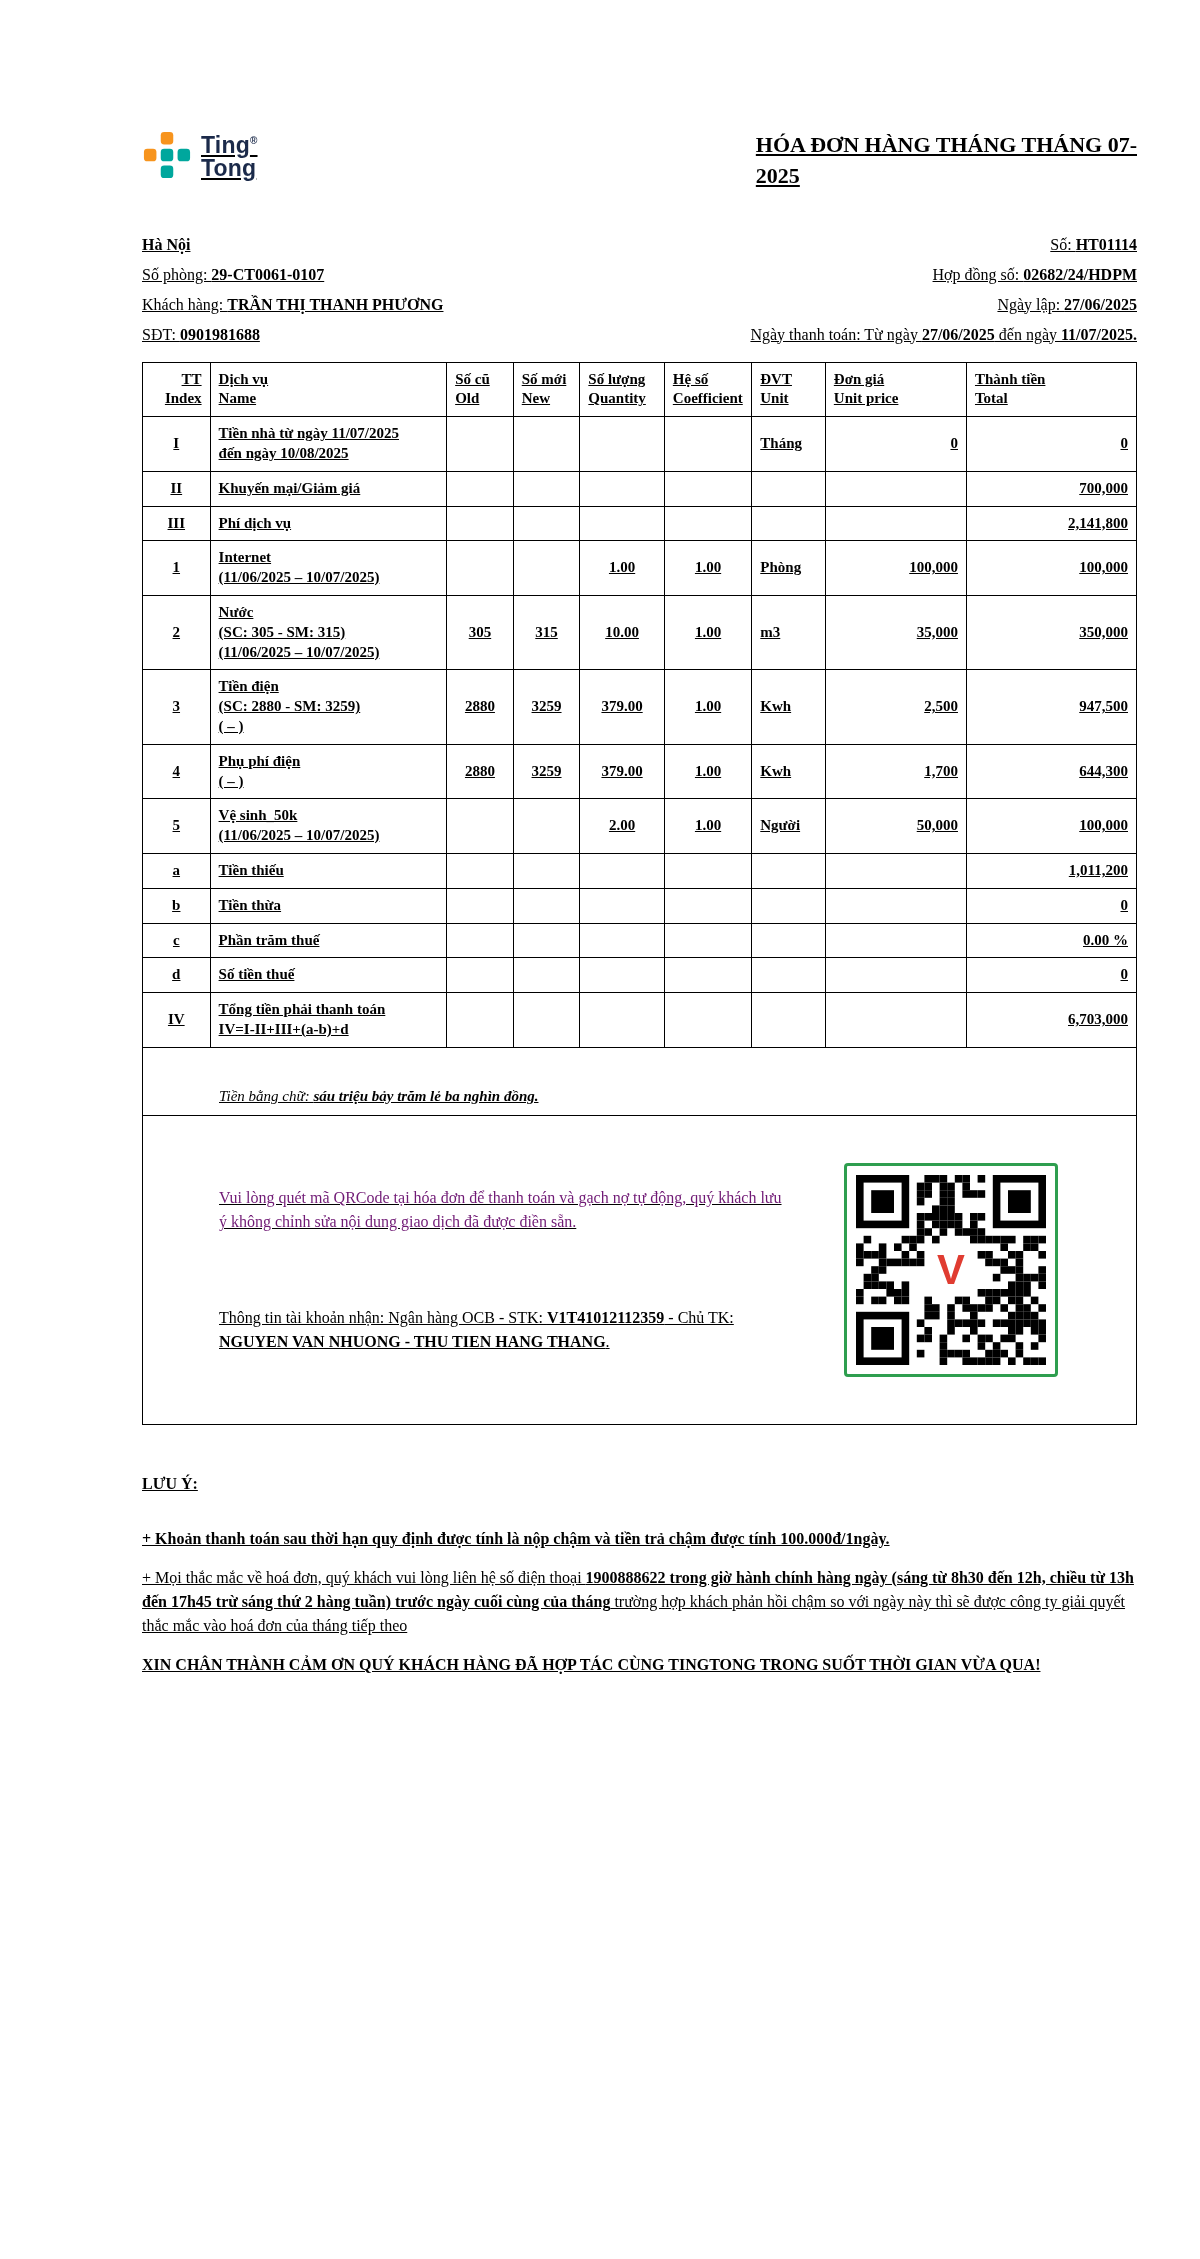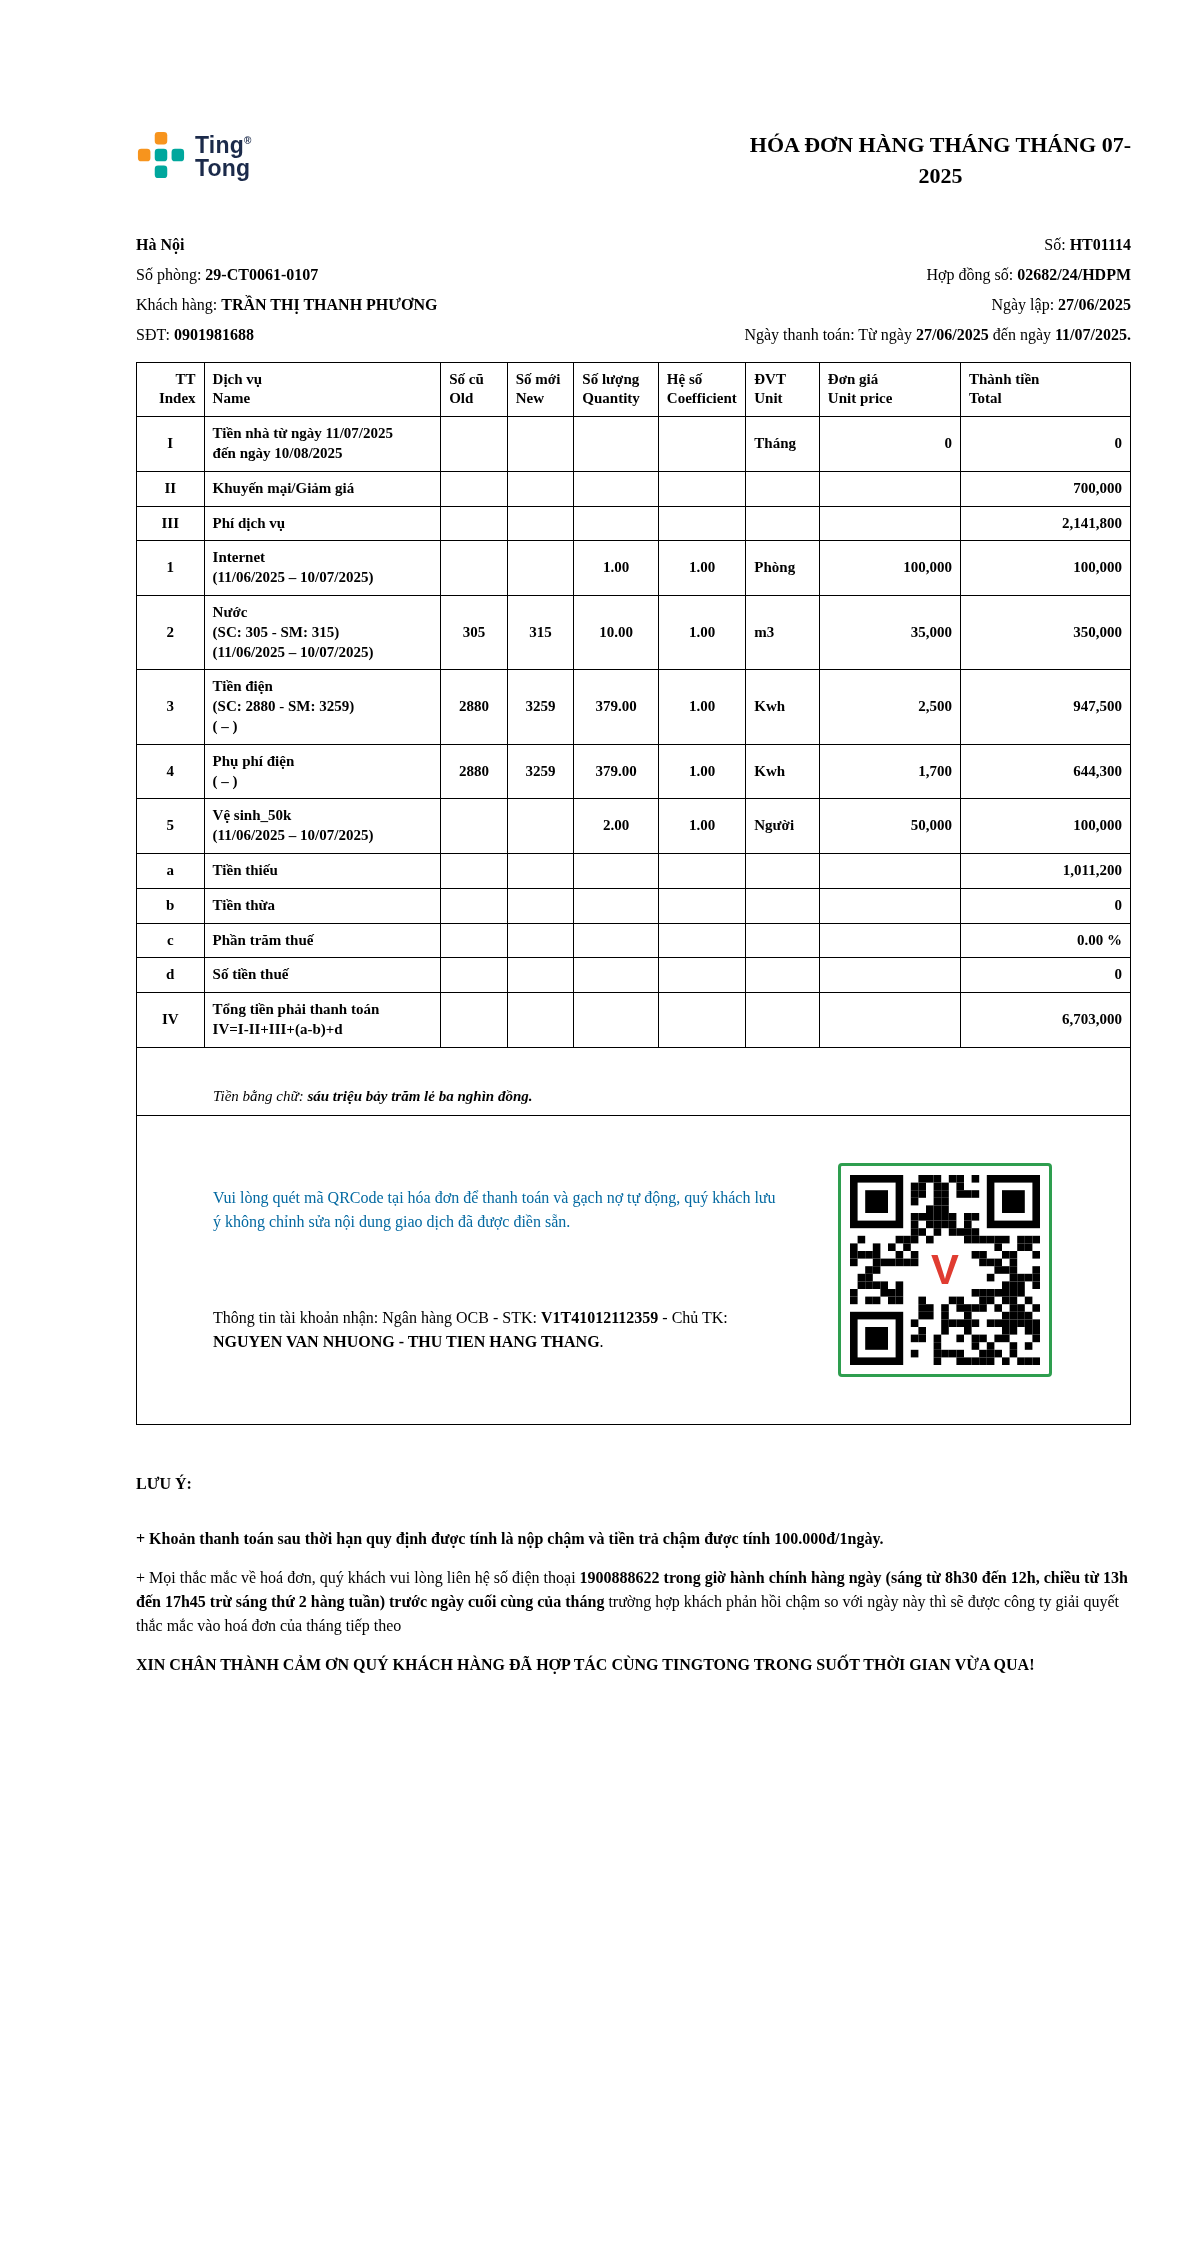--- a/index.html
+++ b/index.html
@@ -1,28 +1,28 @@
 <!DOCTYPE html>
 <html lang="vi"><head>
 <meta charset="utf-8">
 <style>
   * { box-sizing: border-box; margin: 0; padding: 0; }
   html, body { background: #ffffff; }
   body {
     width: 1200px; height: 2259px; position: relative; overflow: hidden;
     font-family: "Liberation Serif", "DejaVu Serif", serif; color: #000;
   }
-  .page { position: absolute; left: 136px; top: 0; width: 995px; }
+  .page { position: absolute; left: 142px; top: 0; width: 995px; text-decoration: underline; }
 
   
   .top { display: flex; justify-content: space-between; align-items: flex-start; margin-top: 130px; }
   .logo { display: flex; align-items: center; gap: 9px; }
   .logo-text { display: flex; flex-direction: column; font-family: "Liberation Sans", sans-serif; font-weight: bold; font-size: 23px; line-height: 1.02; color: #1b2a4a; letter-spacing: 0.2px; }
   .reg { font-size: 10px; vertical-align: super; }
-  .title { text-align: center; font-weight: bold; font-size: 22px; line-height: 1.4; max-width: 430px; }
+  .title { text-align: left; font-weight: bold; font-size: 22px; line-height: 1.4; max-width: 430px; }
 
   
   .info { display: flex; justify-content: space-between; margin-top: 38px; font-size: 16px; }
   .info-line { line-height: 30px; }
   .info-left { max-width: 520px; }
   .info-right { text-align: right; max-width: 460px; }
 
   
   table.invoice { width: 100%; border-collapse: collapse; margin-top: 12px; font-size: 15px; font-weight: bold; table-layout: fixed; }
   .invoice th, .invoice td { border: 1px solid #000; padding: 7px 8px; vertical-align: middle; white-space: pre-line; line-height: 1.32; word-wrap: break-word; }
@@ -31,21 +31,21 @@
   .invoice td.col-index { text-align: center; }
   .invoice td.col-old, .invoice td.col-new, .invoice td.col-qty, .invoice td.col-coef { text-align: center; }
   .invoice td.col-price, .invoice td.col-total { text-align: right; }
 
   .amount-row td { font-weight: normal; font-style: italic; padding: 19px 8px 9px 76px; }
   .amount-row b { font-weight: bold; font-style: italic; }
 
   .qr-row td { font-weight: normal; padding: 26px 28px 26px 0; }
   .qr-cell-inner { display: flex; align-items: center; justify-content: space-between; }
   .qr-text { padding-left: 76px; width: 640px; font-size: 16px; line-height: 1.5; }
-  .qr-note-red { color: #0369a1; margin-bottom: 24px; }
+  .qr-note-red { color: #701a75; margin-bottom: 24px; }
   .qr-box { flex-shrink: 0; border: 3px solid #2e9e4f; border-radius: 4px; background: #fff; padding: 9px; margin-right: 50px; line-height: 0; }
 
   
   .footer { margin-top: 50px; font-size: 16px; }
   .footer-heading { font-weight: bold; margin-bottom: 34px; }
   .footer p { margin-bottom: 15px; line-height: 1.5; }
   .bold { font-weight: bold; }
   .thanks { font-weight: bold; max-width: 930px; }
 </style>
 </head>

